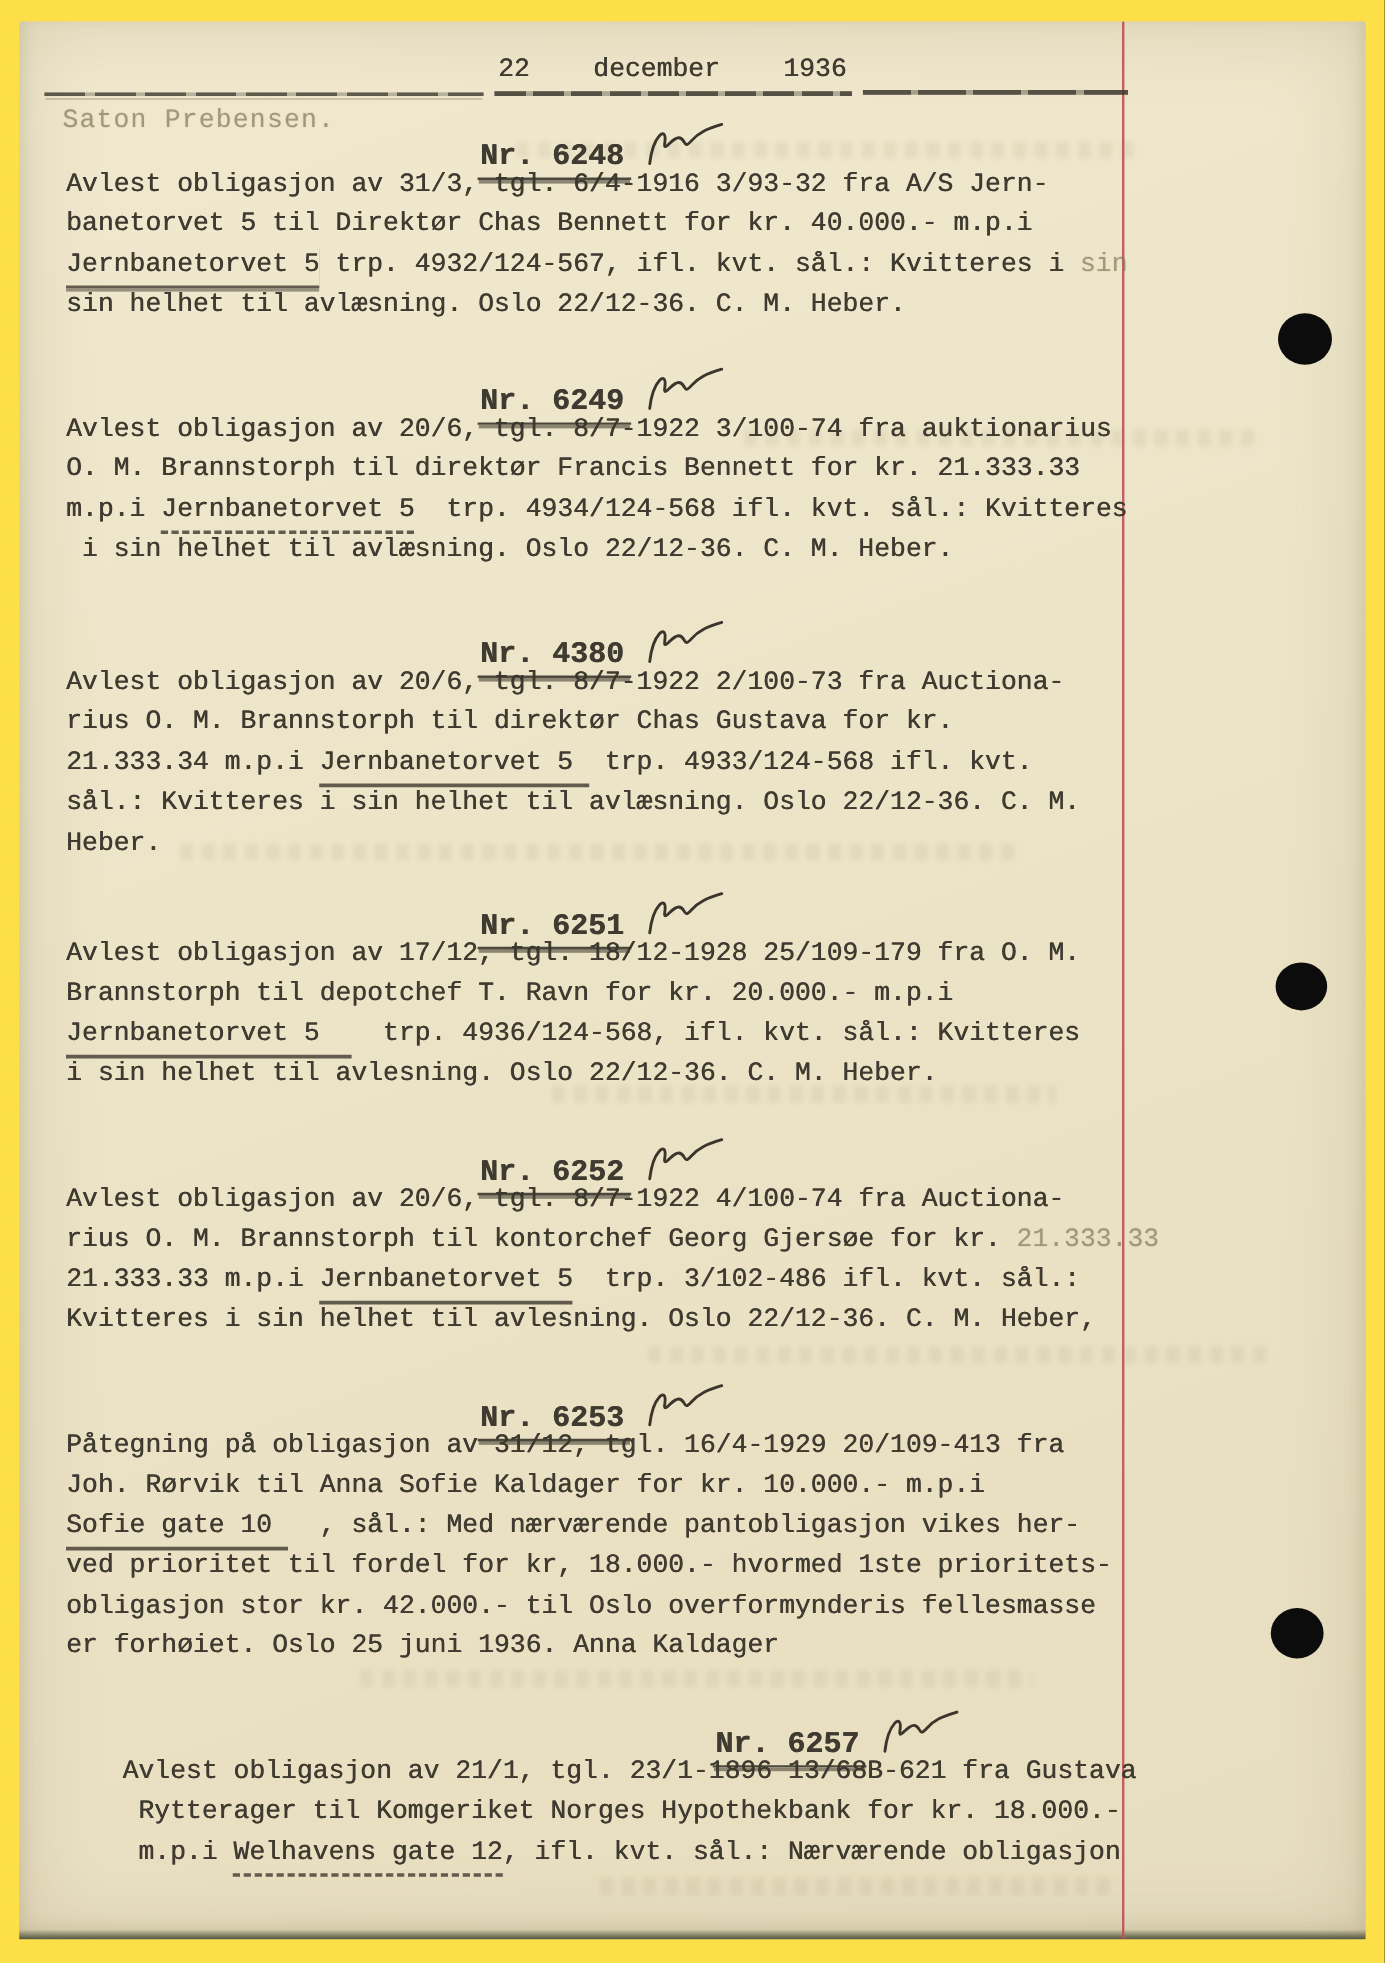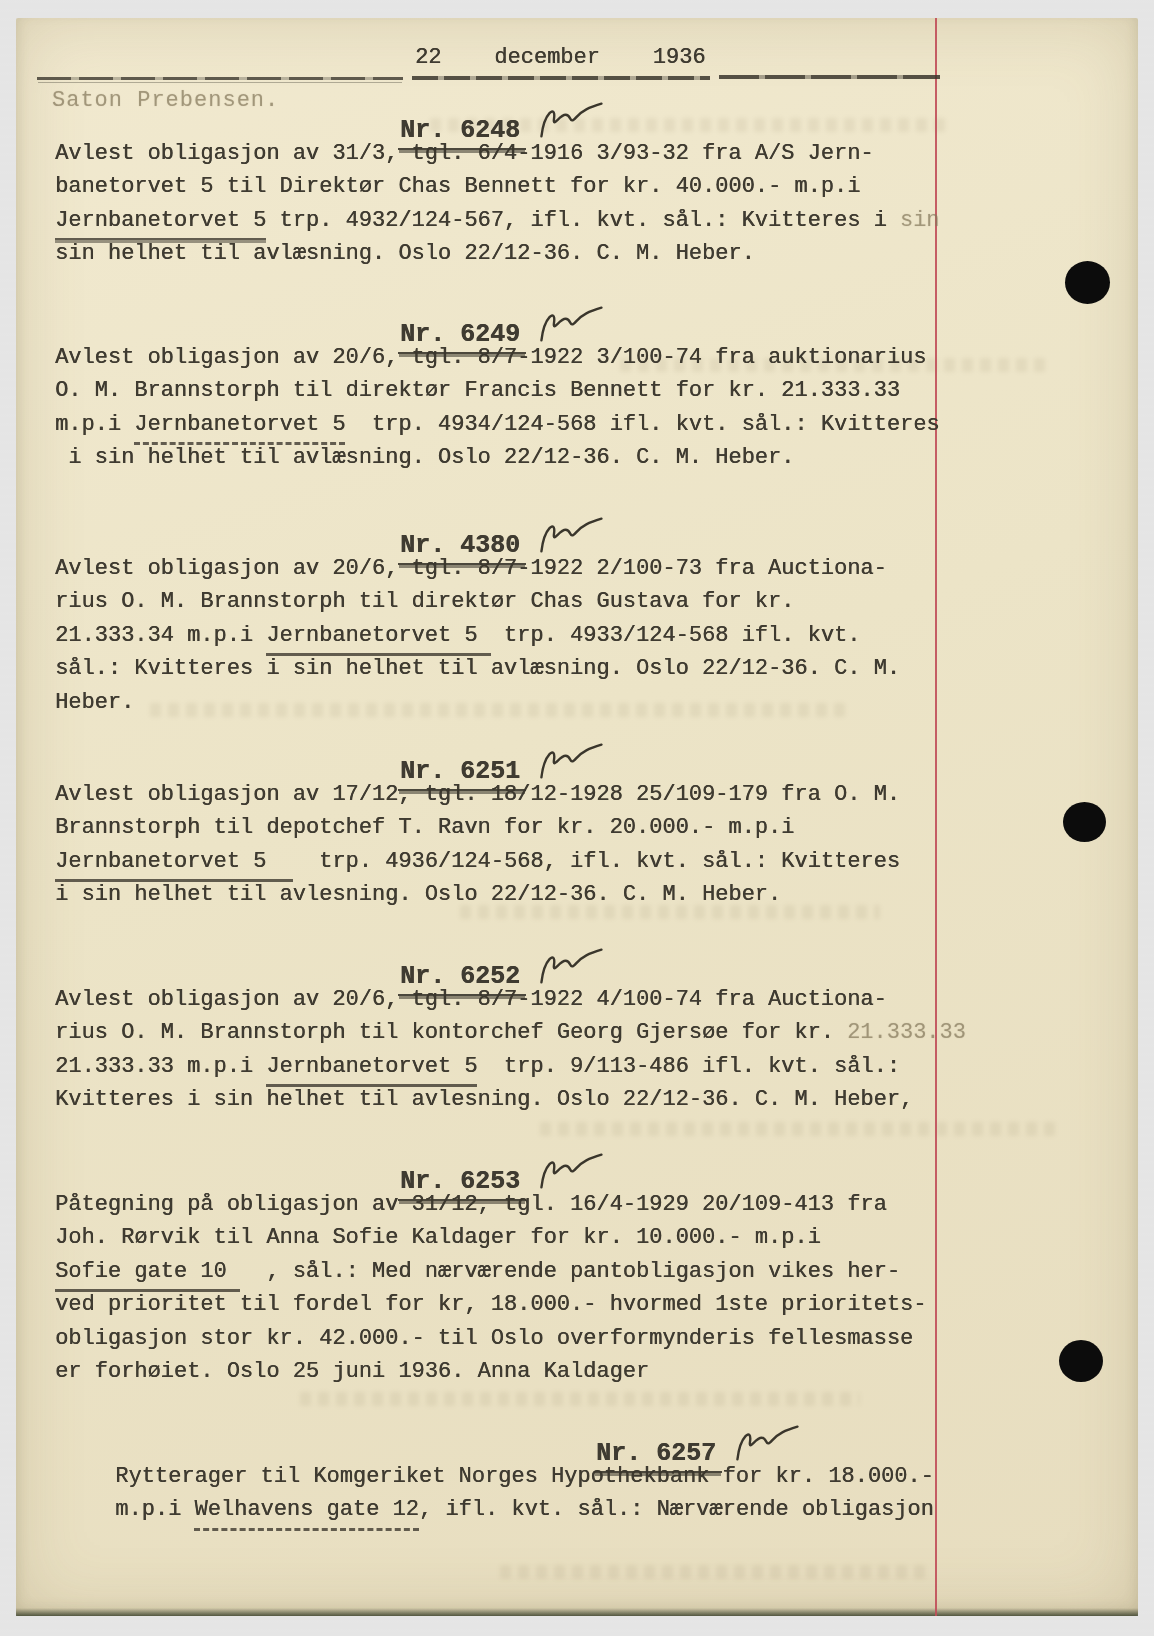--- a/index.html
+++ b/index.html
@@ -1,16 +1,16 @@
 <!DOCTYPE html>
 <html><head>
 <meta charset="utf-8">
 <style>
   html,body{margin:0;padding:0;background:#090909;}
-  #stage{position:relative;width:1154px;height:1636px;background:#e5e5e5;overflow:hidden;
+  #stage{position:relative;width:1154px;height:1636px;background:#fde047;overflow:hidden;
          font-family:"Liberation Mono","DejaVu Sans Mono",monospace;}
   
   #stage::before{content:"";position:absolute;inset:0;
     background:repeating-linear-gradient(180deg,rgba(255,255,255,.02) 0 3px,transparent 3px 9px);}
   #paper{position:absolute;left:16px;top:18px;width:1122px;height:1598px;
     background:linear-gradient(160deg,#f1e9cf 0%,#ece4c7 45%,#e7ddbf 100%);
     box-shadow:inset 0 0 70px rgba(120,100,60,.20), inset 0 -6px 14px rgba(80,80,40,.18);
     border-radius:2px;}
   #paper-bottom-edge{position:absolute;left:16px;top:1608px;width:1122px;height:8px;
     background:linear-gradient(rgba(0,0,0,0),rgba(43,52,32,.75));}
@@ -124,21 +124,21 @@
           <div class="line ink"><span>i sin helhet til avlesning. Oslo 22/12-36. C. M. Heber.</span></div>
         </div>
       </div>
       <div class="section s4">
         <div class="heading-row ink"><span class="heading-text">Nr. 6252</span><span class="mark"><svg width="76" height="42" viewBox="0 0 76 42" fill="none">
               <path d="M6 33 C12 10, 25 3, 21 17 C18 27, 27 14, 33 15 C39 16, 35 26, 43 19 C50 13, 57 11, 70 9" stroke="#3a362c" stroke-width="2.4" stroke-linecap="round" fill="none"></path>
             </svg></span></div>
         <div class="body-lines">
           <div class="line ink"><span>Avlest obligasjon av 20/6, tgl. 8/7-1922 4/100-74 fra Auctiona-</span></div>
           <div class="line ink"><span>rius O. M. Brannstorph til kontorchef Georg Gjersøe for kr. </span><span class="ghost-ink">21.333.33</span></div>
-          <div class="line ink"><span>21.333.33 m.p.i </span><span class="useg u-solid">Jernbanetorvet 5</span><span>  trp. 9/113-486 ifl. kvt. sål.:</span></div>
+          <div class="line ink"><span>21.333.33 m.p.i </span><span class="useg u-solid">Jernbanetorvet 5</span><span>  trp. 3/102-486 ifl. kvt. sål.:</span></div>
           <div class="line ink"><span>Kvitteres i sin helhet til avlesning. Oslo 22/12-36. C. M. Heber,</span></div>
         </div>
       </div>
       <div class="section s5">
         <div class="heading-row ink"><span class="heading-text">Nr. 6253</span><span class="mark"><svg width="76" height="42" viewBox="0 0 76 42" fill="none">
               <path d="M6 33 C12 10, 25 3, 21 17 C18 27, 27 14, 33 15 C39 16, 35 26, 43 19 C50 13, 57 11, 70 9" stroke="#3a362c" stroke-width="2.4" stroke-linecap="round" fill="none"></path>
             </svg></span></div>
         <div class="body-lines">
           <div class="line ink"><span>Påtegning på obligasjon av 31/12, tgl. 16/4-1929 20/109-413 fra</span></div>
           <div class="line ink"><span>Joh. Rørvik til Anna Sofie Kaldager for kr. 10.000.- m.p.i</span></div>
@@ -146,18 +146,19 @@
           <div class="line ink"><span>ved prioritet til fordel for kr, 18.000.- hvormed 1ste prioritets-</span></div>
           <div class="line ink"><span>obligasjon stor kr. 42.000.- til Oslo overformynderis fellesmasse</span></div>
           <div class="line ink"><span>er forhøiet. Oslo 25 juni 1936. Anna Kaldager</span></div>
         </div>
       </div>
       <div class="section s6">
         <div class="heading-row ink"><span class="heading-text">Nr. 6257</span><span class="mark"><svg width="76" height="42" viewBox="0 0 76 42" fill="none">
               <path d="M6 33 C12 10, 25 3, 21 17 C18 27, 27 14, 33 15 C39 16, 35 26, 43 19 C50 13, 57 11, 70 9" stroke="#3a362c" stroke-width="2.4" stroke-linecap="round" fill="none"></path>
             </svg></span></div>
         <div class="body-lines">
+          <div class="line ink"><span>Avlest obligasjon av 21/1, tgl. 23/1-1896 13/68B-621 fra Gustava</span></div>
           <div class="line ink"><span>Rytterager til Komgeriket Norges Hypothekbank for kr. 18.000.-</span></div>
           <div class="line ink"><span>m.p.i </span><span class="useg u-dash">Welhavens gate 12</span><span>, ifl. kvt. sål.: Nærværende obligasjon</span></div>
         </div>
       </div>
     </div>
 </div>
 
 </body></html>

